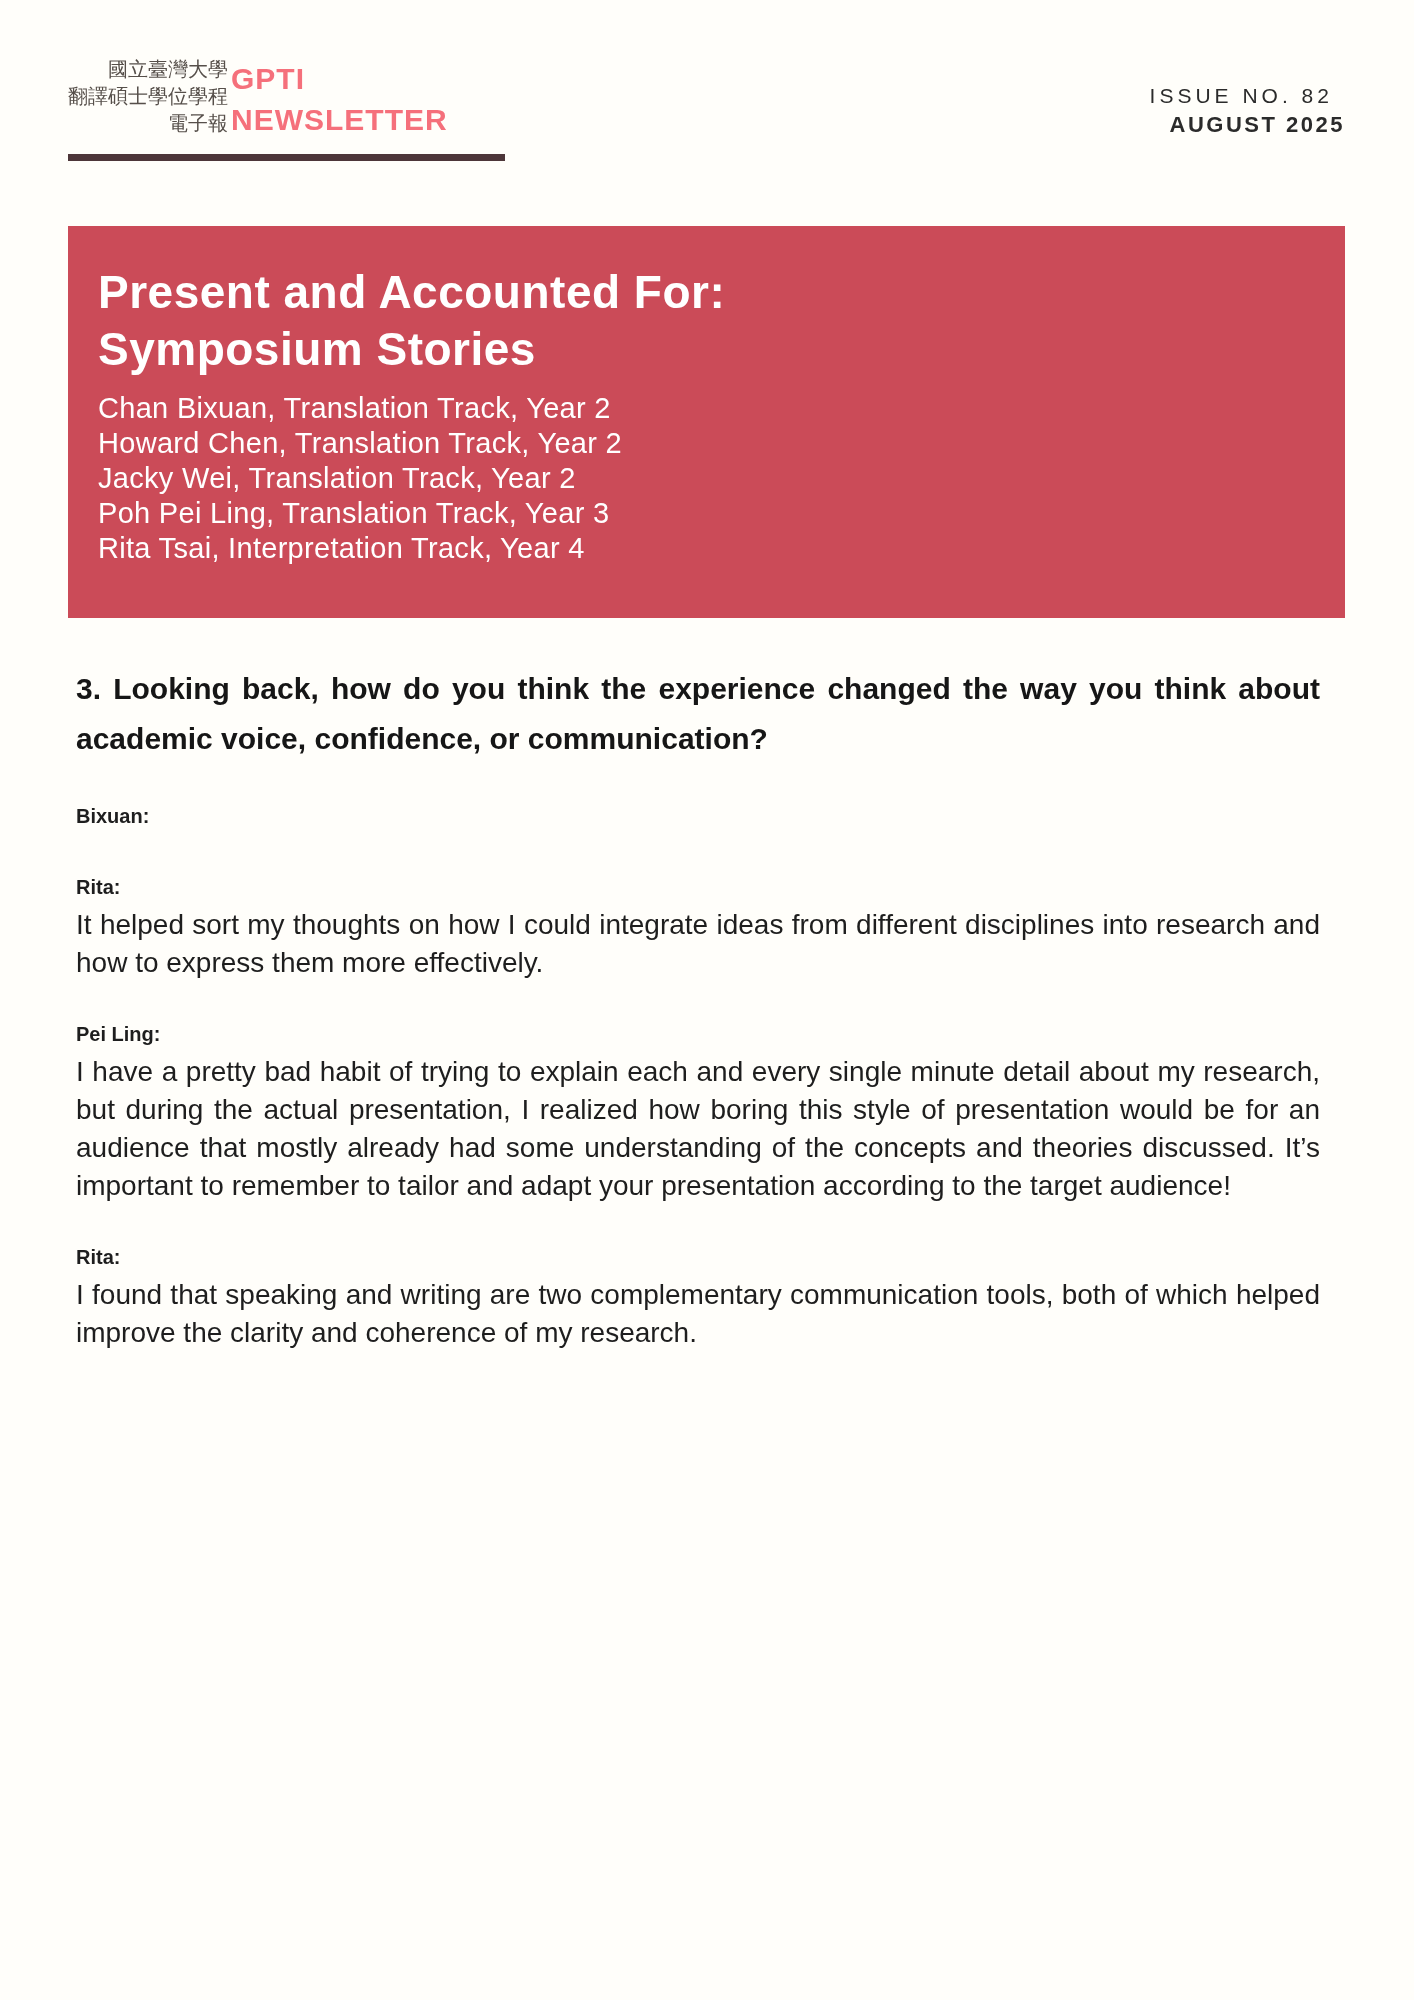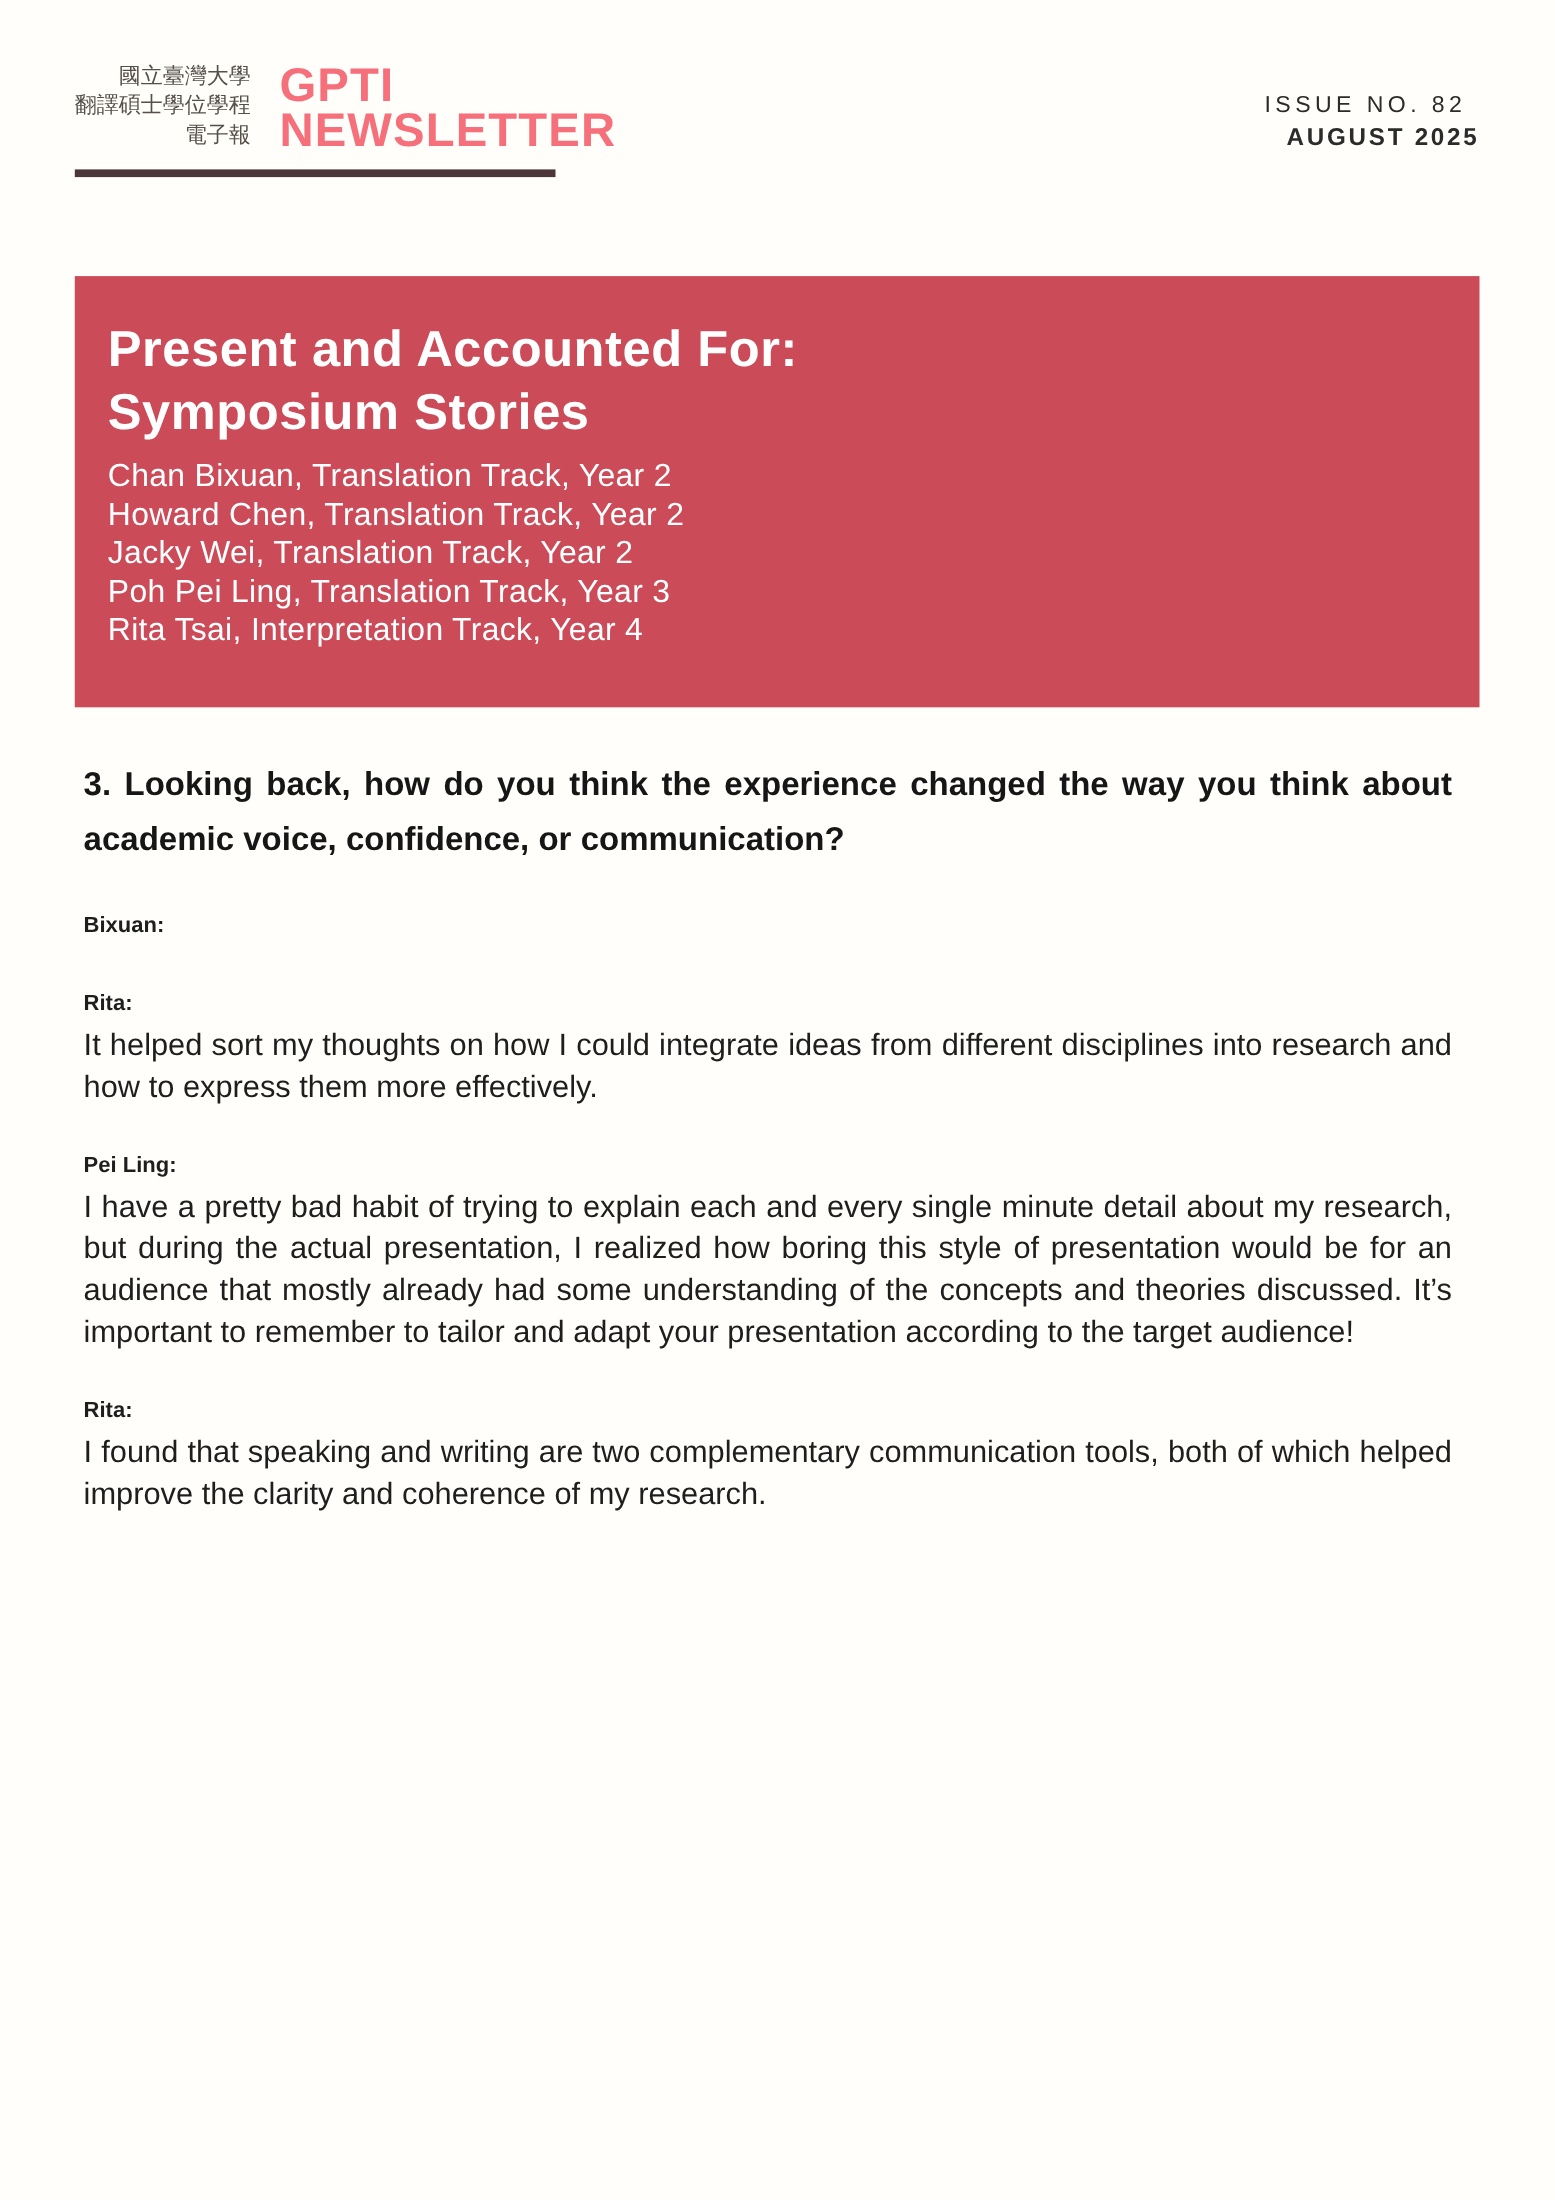--- a/index.html
+++ b/index.html
@@ -21,25 +21,25 @@
   .logo-block { display:flex; align-items:flex-end; }
   .cjk {
     text-align:right;
     font-size:20px;
     line-height:27px;
     color:#564f4a;
     padding-bottom:3px;
   }
   .wordmark {
     font-weight:bold;
-    font-size:43px;
+    font-size:30px;
     line-height:41px;
     letter-spacing:1px;
     color:var(--accent-pink,#f5707b);
-    margin-left:26px;
+    margin-left:3px;
   }
   .logo-rule {
     height:7px;
     width:437px;
     background:var(--rule-color,#4d3639);
     margin:14px 0 0 68px;
   }
   .issue-block { text-align:center; padding-top:28px; }
   .issue-no {
     font-size:21px;
@@ -48,21 +48,21 @@
   }
   .issue-date {
     font-size:22px;
     font-weight:bold;
     letter-spacing:2.5px;
     color:#2b2b2b;
     margin-top:4px;
     margin-left:32px;
   }
   .banner {
-    margin:90px 69px 0 68px;
+    margin:65px 69px 0 68px;
     background:var(--banner-bg,#cb4b58);
     color:#ffffff;
     padding:38px 40px 52px 30px;
   }
   .banner-title {
     font-weight:bold;
     font-size:46px;
     line-height:57px;
     letter-spacing:0.5px;
   }

